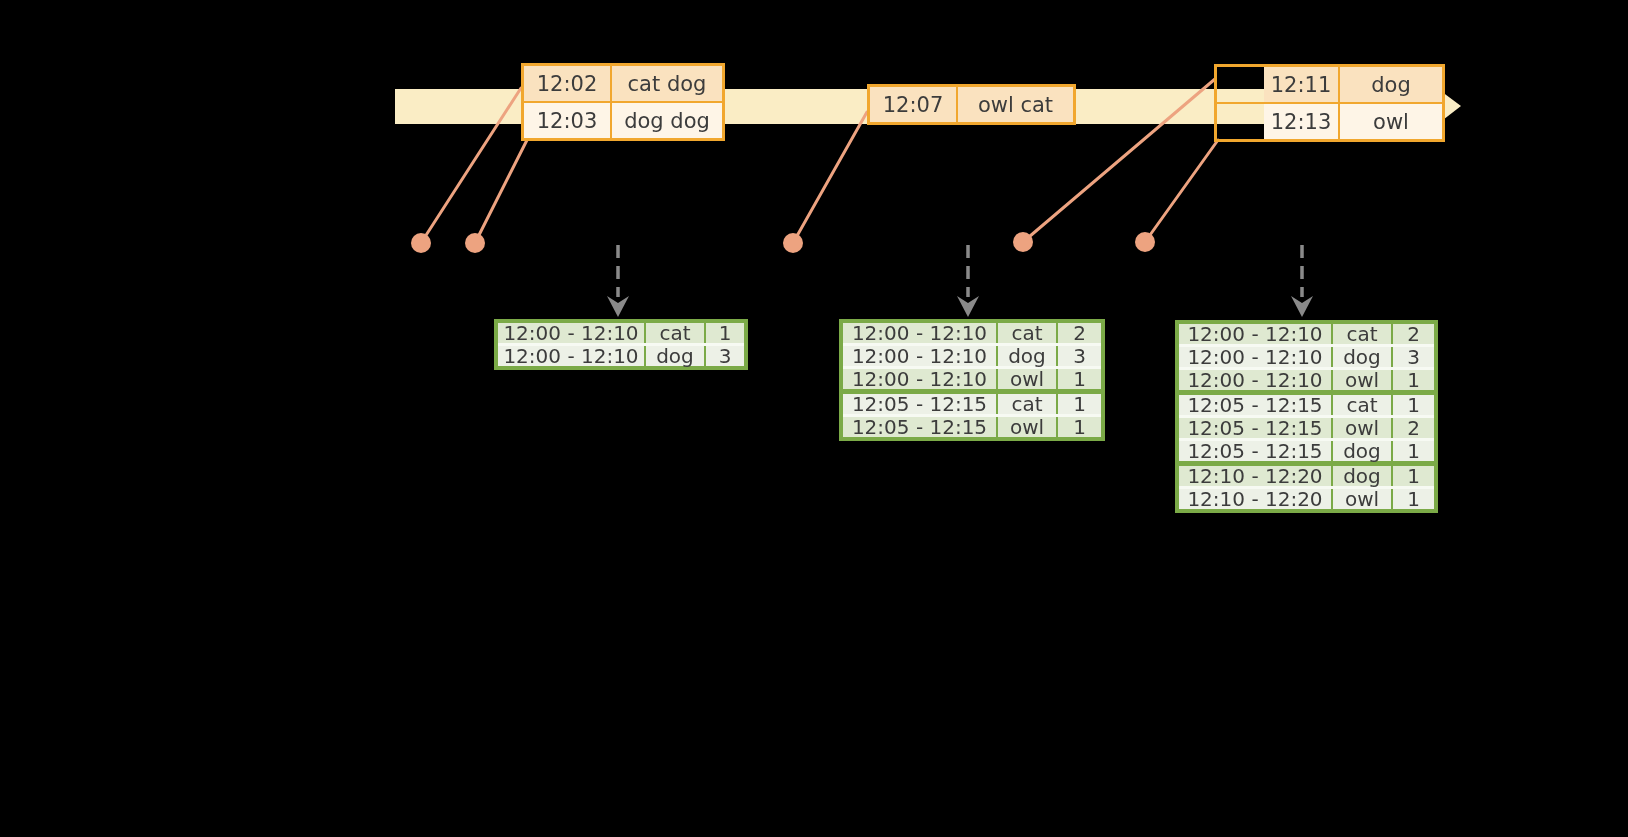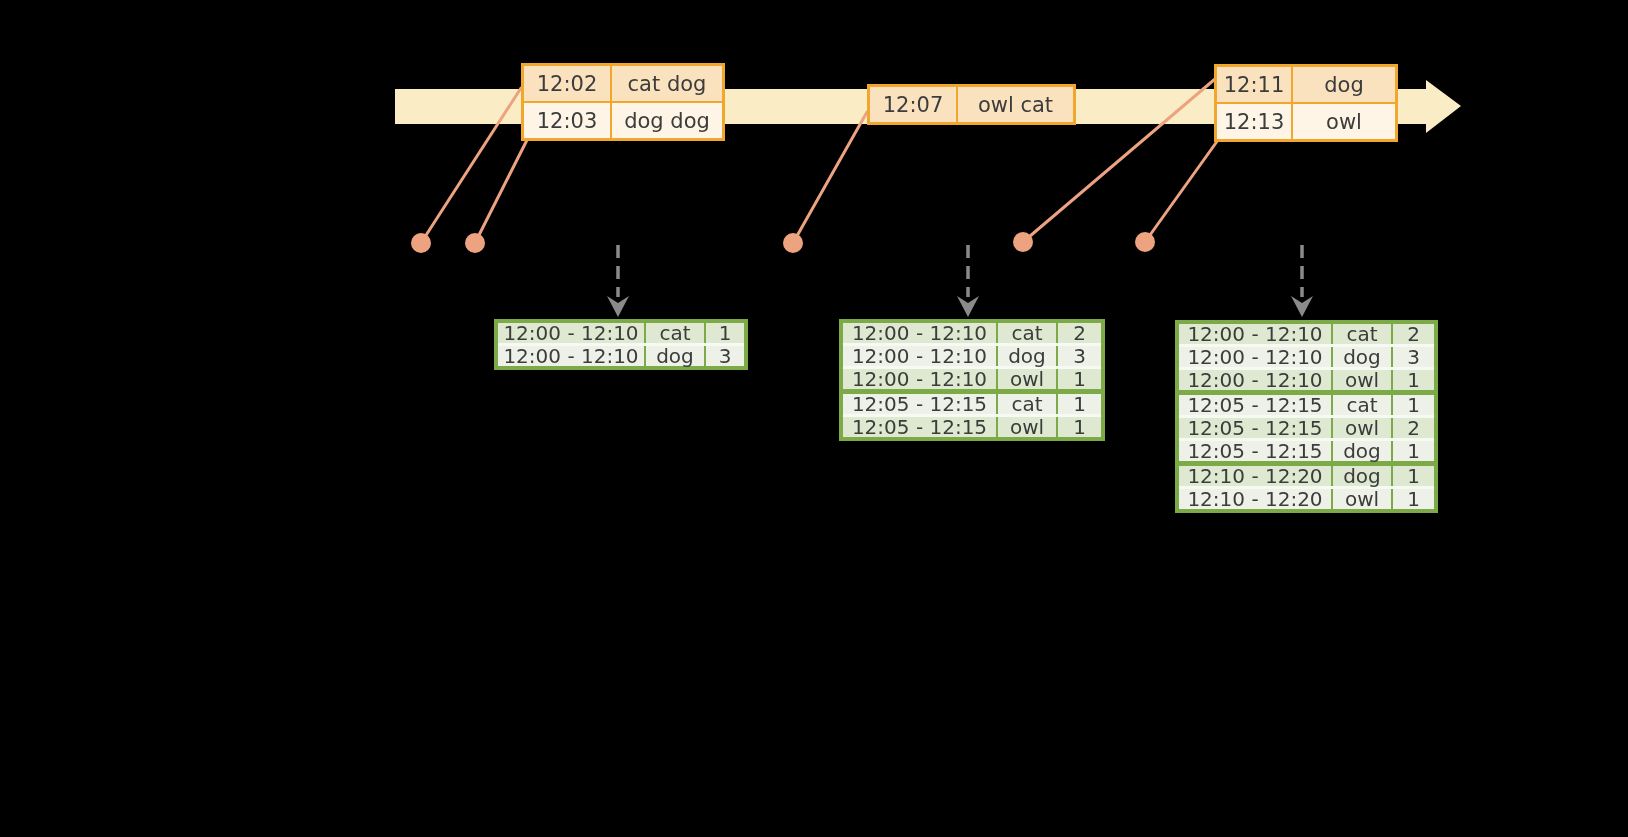--- a/index.html
+++ b/index.html
@@ -19,21 +19,21 @@
 
   
   .event-table{border:3px solid var(--orange);}
   .event-table .t-row + .t-row{border-top:2px solid var(--orange);}
   .event-table .t-cell{height:35px;font-size:21px;}
   .event-table .t-cell + .t-cell{border-left:2px solid var(--orange);}
   .event-table .t-row:nth-child(odd) .t-cell{background:#FAE2BF;}
   .event-table .t-row:nth-child(even) .t-cell{background:#FEF5E7;}
   #et1 .t-row{grid-template-columns:86px 112px;}
   #et2 .t-row{grid-template-columns:86px 117px;}
-  #et3 .t-row{grid-template-columns:74px 104px;}
+  #et3 .t-row{grid-template-columns:74px 104px;padding-left:47px;}
   #et1{left:521px;top:63px;}
   #et2{left:867px;top:84px;}
   #et3{left:1214px;top:64px;}
 
   
   .result-table{border:4px solid var(--green);}
   .result-table .t-cell{height:20px;font-size:20px;}
   .result-table .t-cell + .t-cell{border-left:2px solid var(--green);}
   .result-table .t-row + .t-row{border-top:3px solid #F7FAF3;}
   .result-table .t-row.group-start{border-top:5px solid var(--green);}

